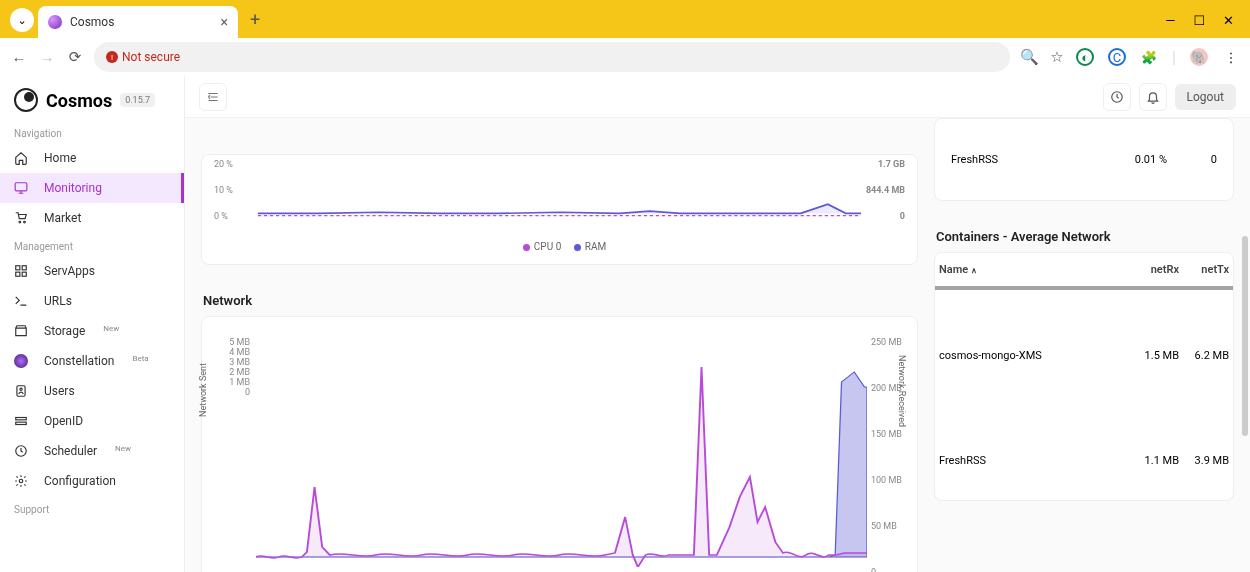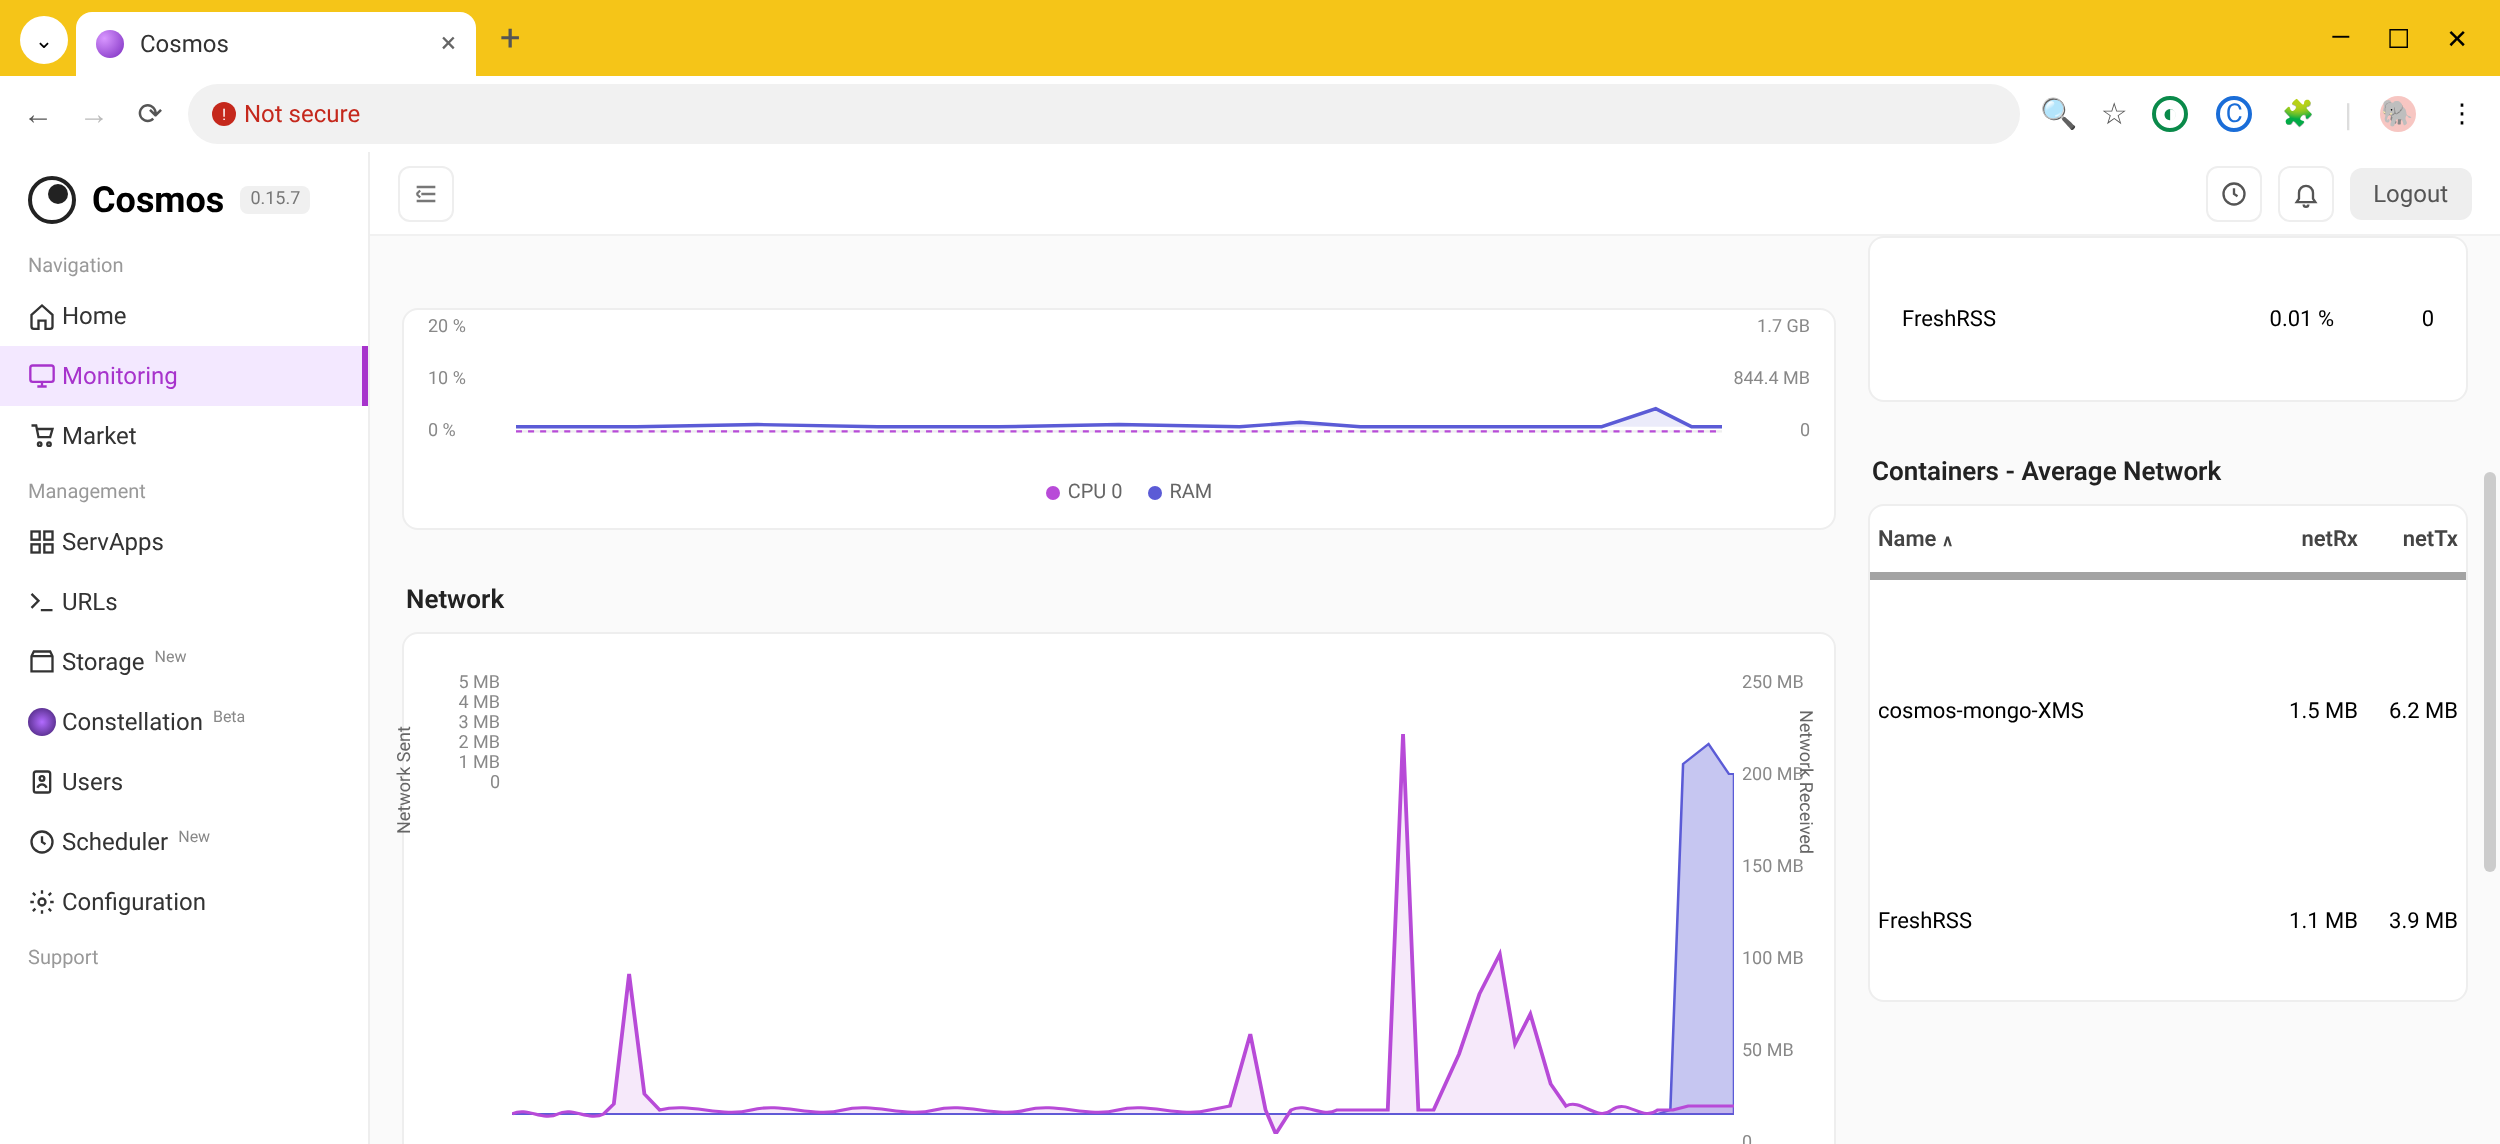--- a/index.html
+++ b/index.html
@@ -27,42 +27,42 @@
 
 
 .app{ position:absolute; top:76px; left:0; right:0; bottom:0; display:flex; background:#fff;}
 .sidebar{ width:185px; border-right:1px solid #eee; padding:0; overflow:hidden;}
 .brand{ display:flex; align-items:center; gap:8px; padding:12px 12px 8px 14px;}
 .brand-logo{ width:24px;height:24px;border-radius:50%; background:#fff;border:2px solid #222; position:relative;}
 .brand-logo::after{content:"";position:absolute;right:2px;top:2px;width:10px;height:10px;background:#222;border-radius:50%;}
 .brand-name{ font-weight:700; font-size:18px;}
 .brand-ver{ background:#f0f0f0; font-size:9px; padding:2px 5px; border-radius:4px; color:#777;}
 .nav-sec{ font-size:10px; color:#999; padding:8px 14px 4px 14px;}
-.nav-item{ display:flex; align-items:center; gap:3px; padding:8px 14px; font-size:12px; color:#333; cursor:pointer;}
+.nav-item{ display:flex; align-items:center; gap:16px; padding:8px 14px; font-size:12px; color:#333; cursor:pointer;}
 .nav-item.active{ background:#f3e8ff; color:#a733cc; border-right:3px solid #a733cc;}
 .nav-badge{ font-size:8px; color:#888; margin-left:2px; align-self:flex-start;}
 .nav-ic{ width:14px; height:14px; display:inline-block;}
 
 .main{ flex:1; background:#fafafa; overflow:hidden; position:relative;}
 .topbar{ height:42px; background:#fff; display:flex; align-items:center; padding:0 14px; border-bottom:1px solid #f1f1f1;gap:13px;}
 .collapse-btn{ width:28px;height:28px;border:1px solid #eee;border-radius:6px;display:flex;align-items:center;justify-content:center;cursor:pointer;font-size:13px;color:#777;}
 .top-right{ margin-left:auto; display:flex; align-items:center; gap:8px;}
 .top-ic{ width:28px;height:28px;border:1px solid #eee;border-radius:6px;display:flex;align-items:center;justify-content:center;cursor:pointer;color:#555;font-size:13px;}
 .logout{ background:#eee; padding:6px 12px; border-radius:6px; font-size:12px; cursor:pointer; color:#555;}
 
 .content{ padding:0 16px; display:flex; gap:16px; height:calc(100% - 42px);}
 .col-main{ flex:1;}
 .col-side{ width:300px;}
 .card{ background:#fff; border:1px solid #eee; border-radius:8px; margin-bottom:16px; padding:12px;}
 
 
 .mini-chart{ position:relative; height:78px; width:100%;}
 .mini-ylabels{ position:absolute; left:0; top:0; font-size:9px; color:#888;}
 .mini-ylabels div{ height:26px;}
-.mini-yr{ position:absolute; right:0; top:0; font-size:9px; color:#888; text-align:right;}
+.mini-yr{ position:absolute; right:0; top:0; font-size:9px; color:#888; text-align:right;font-weight:bold;}
 .mini-yr div{ height:26px;}
 .mini-plot{ margin:0 44px; height:68px; position:relative;}
 .mini-plot svg{ width:100%; height:100%;}
 .legend{ text-align:center; font-size:10px; color:#666; margin-top:4px;}
 .legend .ld{ display:inline-block; width:7px;height:7px;border-radius:50%; margin:0 4px 0 10px; vertical-align:middle;}
 
 
 .sec-title{ font-size:13px; font-weight:600; padding:12px 0 8px 2px; color:#222;}
 .net-chart{ height:270px; position:relative;}
 .net-yl{ position:absolute; left:18px; top:10px; bottom:20px; display:flex; flex-direction:column; justify-content:flex-start; font-size:9px; color:#888; text-align:right; width:30px;}
@@ -180,20 +180,27 @@
       <span>Constellation</span>
         <span class="nav-badge">Beta</span>
     </div>
     <div class="nav-item">
       <svg class="nav-ic" viewBox="0 0 24 24" fill="none" stroke="currentColor" stroke-width="2">
           <rect x="5" y="3" width="14" height="18" rx="2"></rect>
           <circle cx="12" cy="9" r="2"></circle>
           <path d="M8 17c1-2 3-3 4-3s3 1 4 3"></path>
         </svg>
       <span>Users</span>
+    </div>
+    <div class="nav-item">
+      <svg class="nav-ic" viewBox="0 0 24 24" fill="none" stroke="currentColor" stroke-width="2">
+          <rect x="3" y="6" width="18" height="4"></rect>
+          <rect x="3" y="14" width="18" height="4"></rect>
+        </svg>
+      <span>OpenID</span>
     </div>
     <div class="nav-item">
       <svg class="nav-ic" viewBox="0 0 24 24" fill="none" stroke="currentColor" stroke-width="2">
           <circle cx="12" cy="12" r="9"></circle>
           <path d="M12 7v5l3 2"></path>
         </svg>
       <span>Scheduler</span>
         <span class="nav-badge">New</span>
     </div>
     <div class="nav-item">

